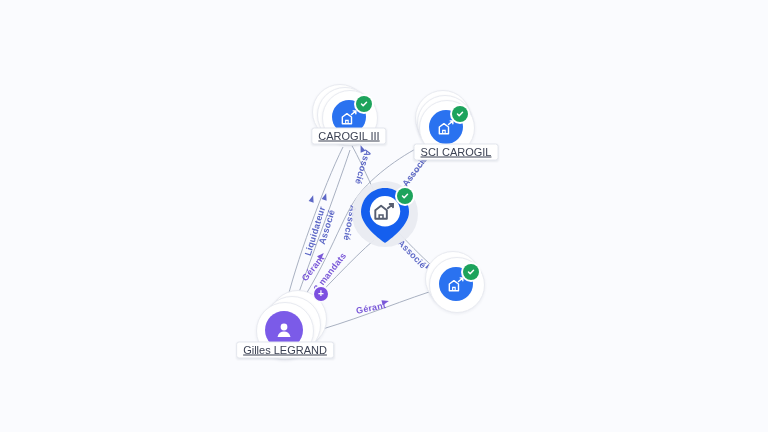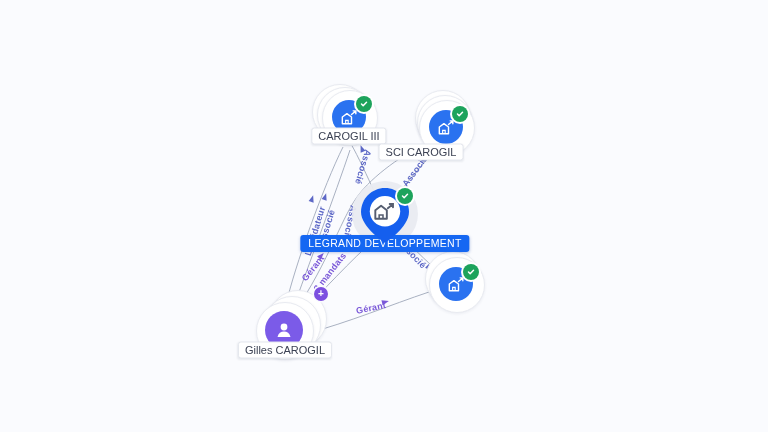--- a/index.html
+++ b/index.html
@@ -44,21 +44,21 @@
   }
   .node.person .avatar{width:38px;height:38px;left:-19px;top:-19px;background:#7b5be8;}
   .check{
     position:absolute;width:16px;height:16px;border-radius:50%;background:#1da35c;
     box-shadow:0 0 0 2px #fff;display:flex;align-items:center;justify-content:center;
   }
   .nlabel{
     position:absolute;z-index:4;transform:translate(-50%,-50%);
     background:#fff;border:1px solid #e4e7ee;border-radius:3px;
     padding:1px 6px 2px;font-size:11px;color:#3c4254;white-space:nowrap;
-    box-shadow:0 1px 2px rgba(20,30,60,.07);cursor:pointer;
+    box-shadow:0 1px 2px rgba(20,30,60,.07);cursor:pointer;text-decoration:underline;
   }
   .halo{
     position:absolute;z-index:3;width:66px;height:66px;border-radius:50%;
     background:#e9ebf1;transform:translate(-50%,-50%);opacity:.95;
   }
   .pin{position:absolute;z-index:6;transform:translate(-50%,0);cursor:pointer;}
   .pin .check{right:-2px;top:2px;}
   .center-label{
     position:absolute;z-index:5;transform:translate(-50%,0);
     background:#1567f2;color:#fff;border-radius:3px;padding:2px 8px 3px;
@@ -137,21 +137,21 @@
           <path d="M8 20v-4h3v4" stroke="#fff" stroke-width="1.4" fill="none"></path>
           <path d="M15 9l5-4M17 4.6h3.2V8" stroke="#fff" fill="none" stroke-width="1.7" stroke-linecap="round"></path>
         </svg>
     </div>
     <div class="check" style="left:6px;top:-21px">
       <svg width="10" height="10" viewBox="0 0 12 12">
           <path d="M3 6l2 2 4-4" stroke="#fff" stroke-width="1.8" fill="none" stroke-linecap="round" stroke-linejoin="round"></path>
         </svg>
     </div>
   </div>
-  <div class="nlabel" style="left:421px;top:152px">SCI CAROGIL</div>
+  <div class="nlabel" style="left:456px;top:152px">SCI CAROGIL</div>
 
   <div class="node company" style="left:456px;top:284px">
     <div class="card" style="transform:translate(-4px,-6px)"></div>
     <div class="card"></div>
     <div class="avatar">
       <svg width="20" height="20" viewBox="0 0 24 24">
           <path d="M4 20v-8l5.5-4L15 12v8z" fill="none" stroke="#fff" stroke-width="1.7" stroke-linejoin="round"></path>
           <path d="M8 20v-4h3v4" stroke="#fff" stroke-width="1.4" fill="none"></path>
           <path d="M15 9l5-4M17 4.6h3.2V8" stroke="#fff" fill="none" stroke-width="1.7" stroke-linecap="round"></path>
         </svg>
@@ -167,34 +167,33 @@
     <div class="card" style="transform:translate(13px,-12px)"></div>
     <div class="card" style="transform:translate(7px,-6px)"></div>
     <div class="card"></div>
     <div class="avatar">
       <svg width="24" height="24" viewBox="0 0 24 24">
           <circle cx="12" cy="9" r="3.4" fill="#fff"></circle>
           <path d="M5.5 19c.8-3.6 3.4-5.4 6.5-5.4s5.7 1.8 6.5 5.4z" fill="#fff"></path>
         </svg>
     </div>
   </div>
-  <div class="nlabel" style="left:285px;top:350px">Gilles CAROGIL</div>
+  <div class="nlabel" style="left:285px;top:350px">Gilles LEGRAND</div>
 
   <div class="halo" style="left:385px;top:214px"></div>
   <div class="pin" style="left:385px;top:186px">
     <svg width="52" height="58" viewBox="0 0 26 29">
       <path d="M13 1 C6.4 1 1 6.4 1 13 c0 7.6 12 15.5 12 15.5 s12 -7.9 12 -15.5 C25 6.4 19.6 1 13 1 Z" fill="#155fee"></path>
       <circle cx="13" cy="12.6" r="7.6" fill="#fff"></circle>
       <g transform="translate(7.2,6.8) scale(0.48)">
         <path d="M2 20v-9l6-4.5L14 11v9z" fill="none" stroke="#565e70" stroke-width="2" stroke-linejoin="round"></path>
         <path d="M6 20v-4h4v4" stroke="#565e70" stroke-width="1.6" fill="none"></path>
         <path d="M15 9l5-4M17 4.6h3.4V8" stroke="#565e70" fill="none" stroke-width="2" stroke-linecap="round"></path>
       </g>
     </svg>
     <div class="check">
       <svg width="10" height="10" viewBox="0 0 12 12">
           <path d="M3 6l2 2 4-4" stroke="#fff" stroke-width="1.8" fill="none" stroke-linecap="round" stroke-linejoin="round"></path>
         </svg>
     </div>
   </div>
-  <div class="center-label" style="left:385px;top:235px">LEGRAND DEVELOPPEMENT</div>
 
 </div>
 
 </body></html>

